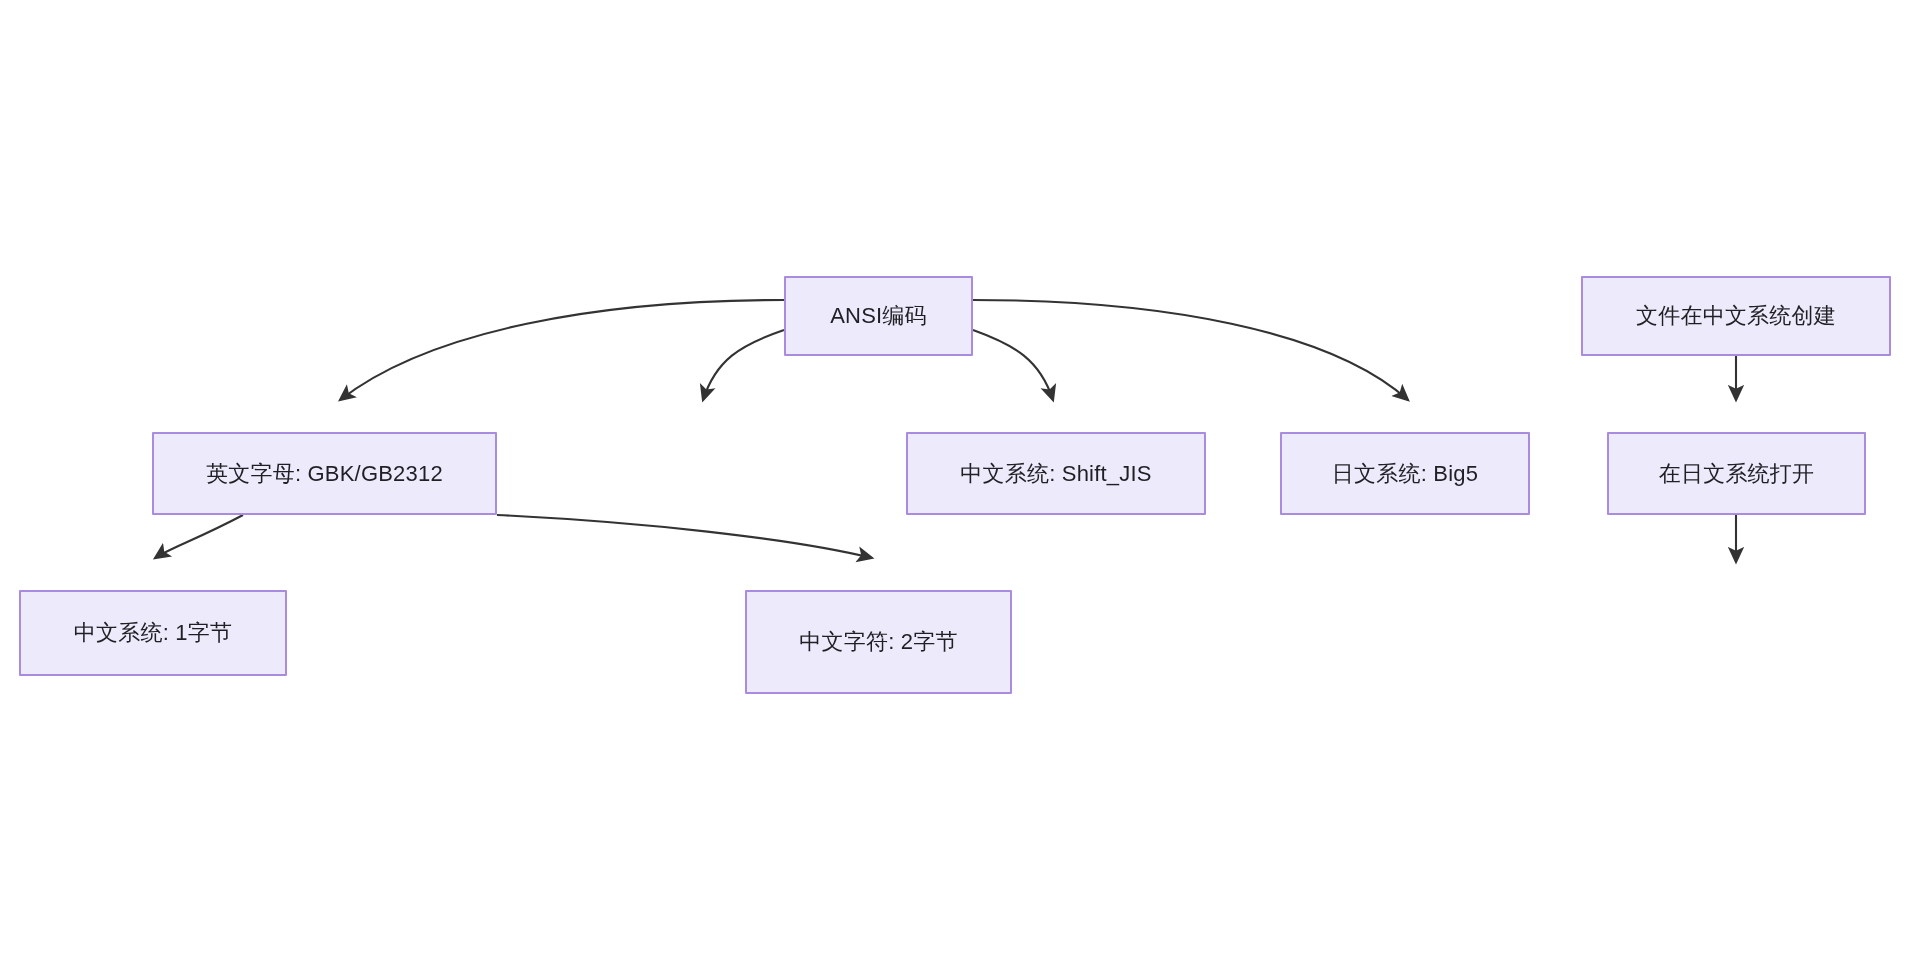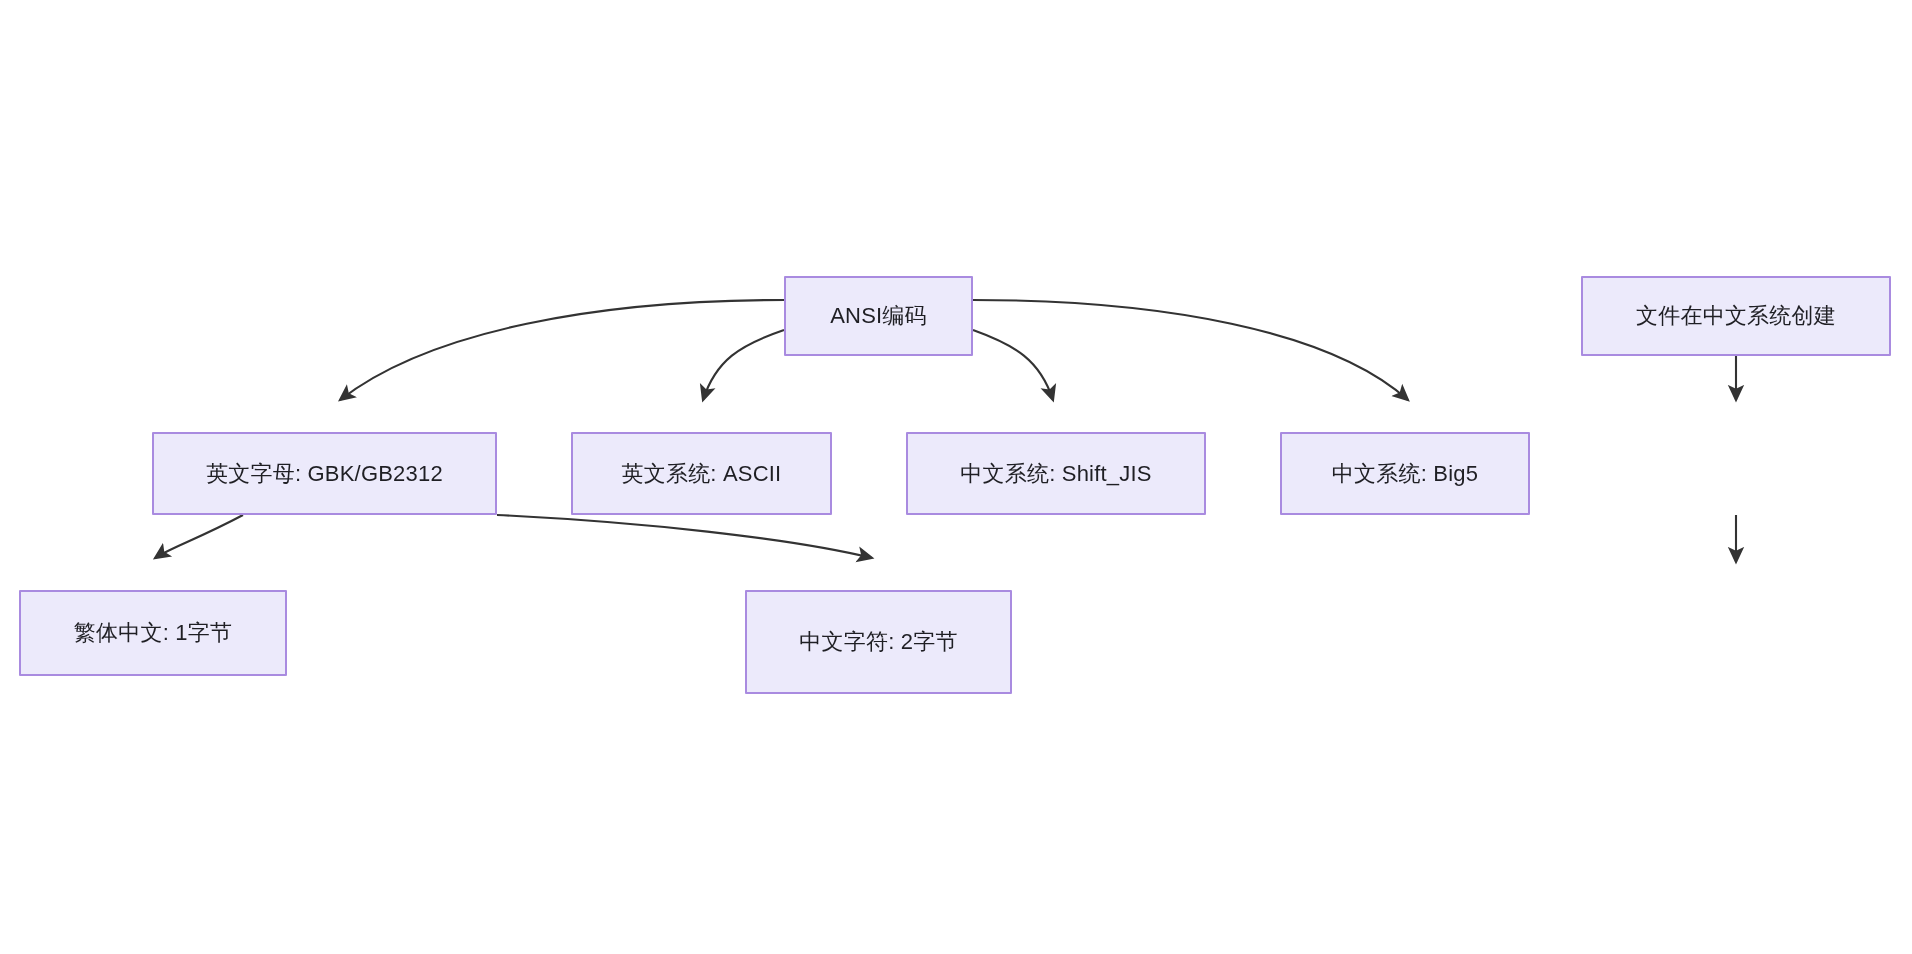--- a/index.html
+++ b/index.html
@@ -75,39 +75,39 @@
   </svg>
 
   <div class="node" style="left:784px; top:276px; width:189px; height:80px;">
     <span class="node-label">ANSI编码</span>
   </div>
 
   <div class="node" style="left:152px; top:432px; width:345px; height:83px;">
     <span class="node-label">英文字母: GBK/GB2312</span>
   </div>
 
-  <div class="node" style="left:571px; top:432px; width:261px; height:83px;">
-    <span class="node-label">英文系统: ASCII</span>
-  </div>
 
   <div class="node" style="left:906px; top:432px; width:300px; height:83px;">
     <span class="node-label">中文系统: Shift_JIS</span>
   </div>
 
   <div class="node" style="left:1280px; top:432px; width:250px; height:83px;">
-    <span class="node-label">中文系统: Big5</span>
+    <span class="node-label">日文系统: Big5</span>
   </div>
 
   <div class="node" style="left:19px; top:590px; width:268px; height:86px;">
-    <span class="node-label">繁体中文: 1字节</span>
+    <span class="node-label">中文系统: 1字节</span>
   </div>
 
   <div class="node" style="left:745px; top:590px; width:267px; height:104px;">
     <span class="node-label">中文字符: 2字节</span>
   </div>
 
   <div class="node" style="left:1581px; top:276px; width:310px; height:80px;">
     <span class="node-label">文件在中文系统创建</span>
   </div>
 
+  <div class="node" style="left:1607px; top:432px; width:259px; height:83px;">
+    <span class="node-label">在日文系统打开</span>
+  </div>
 
 
 </div>
 
 </body></html>

